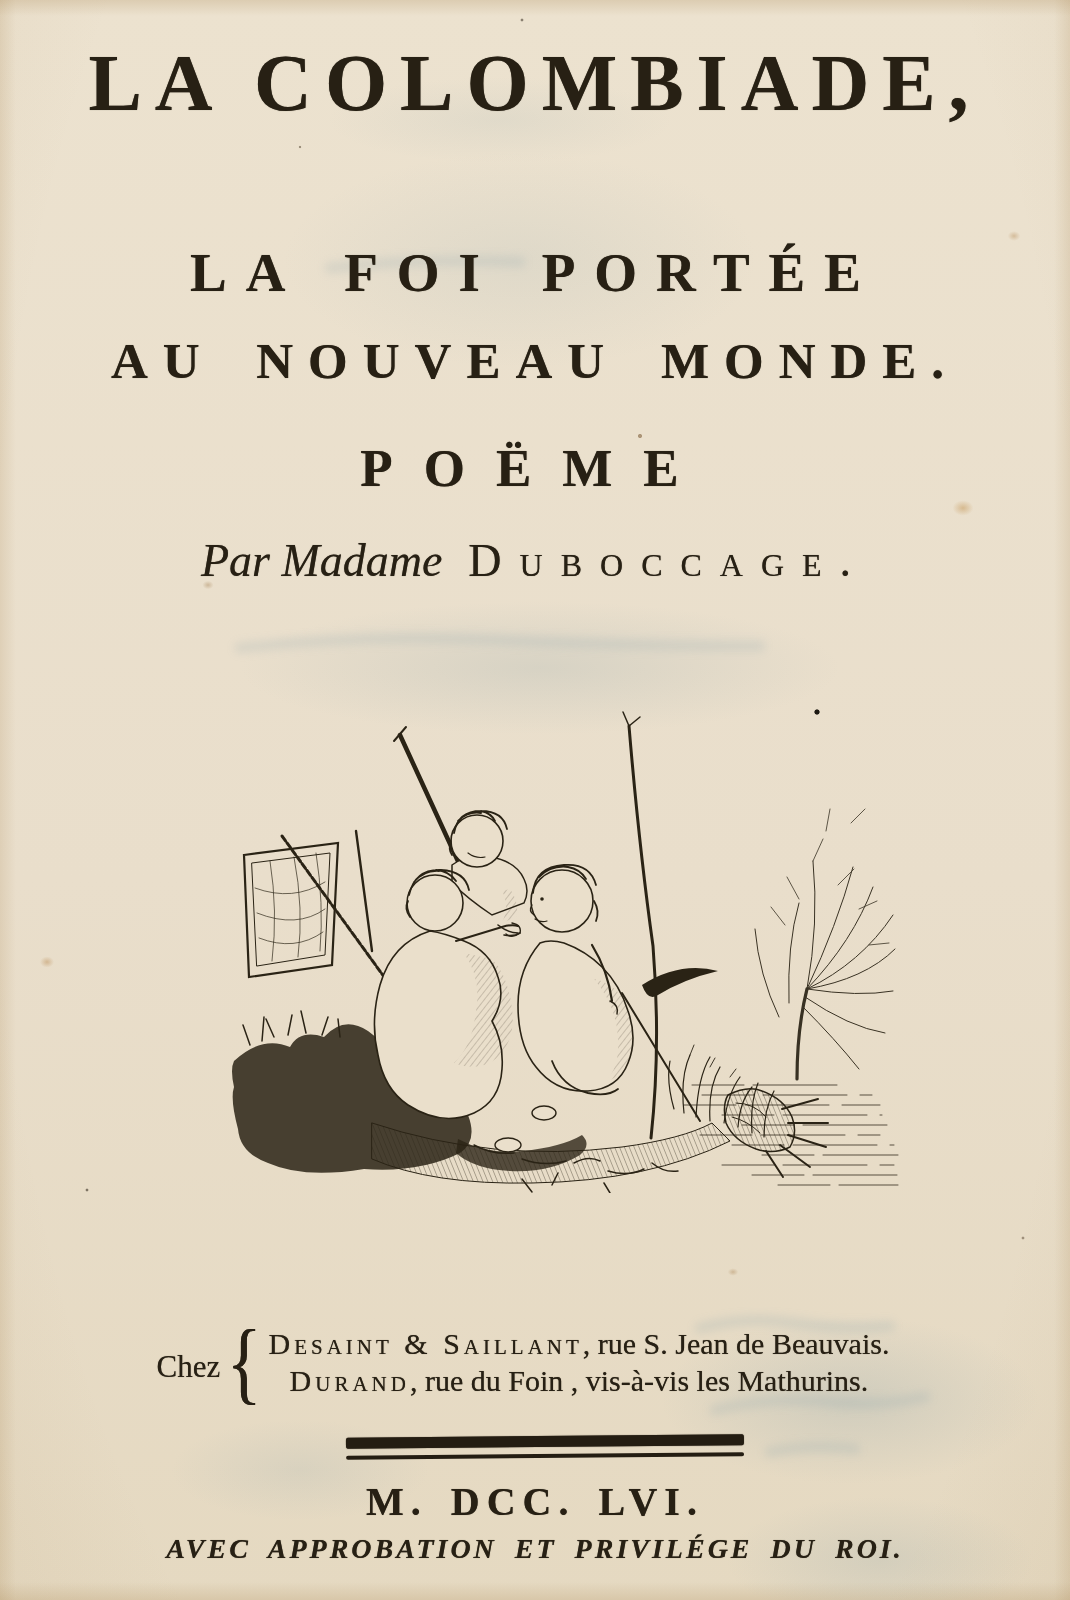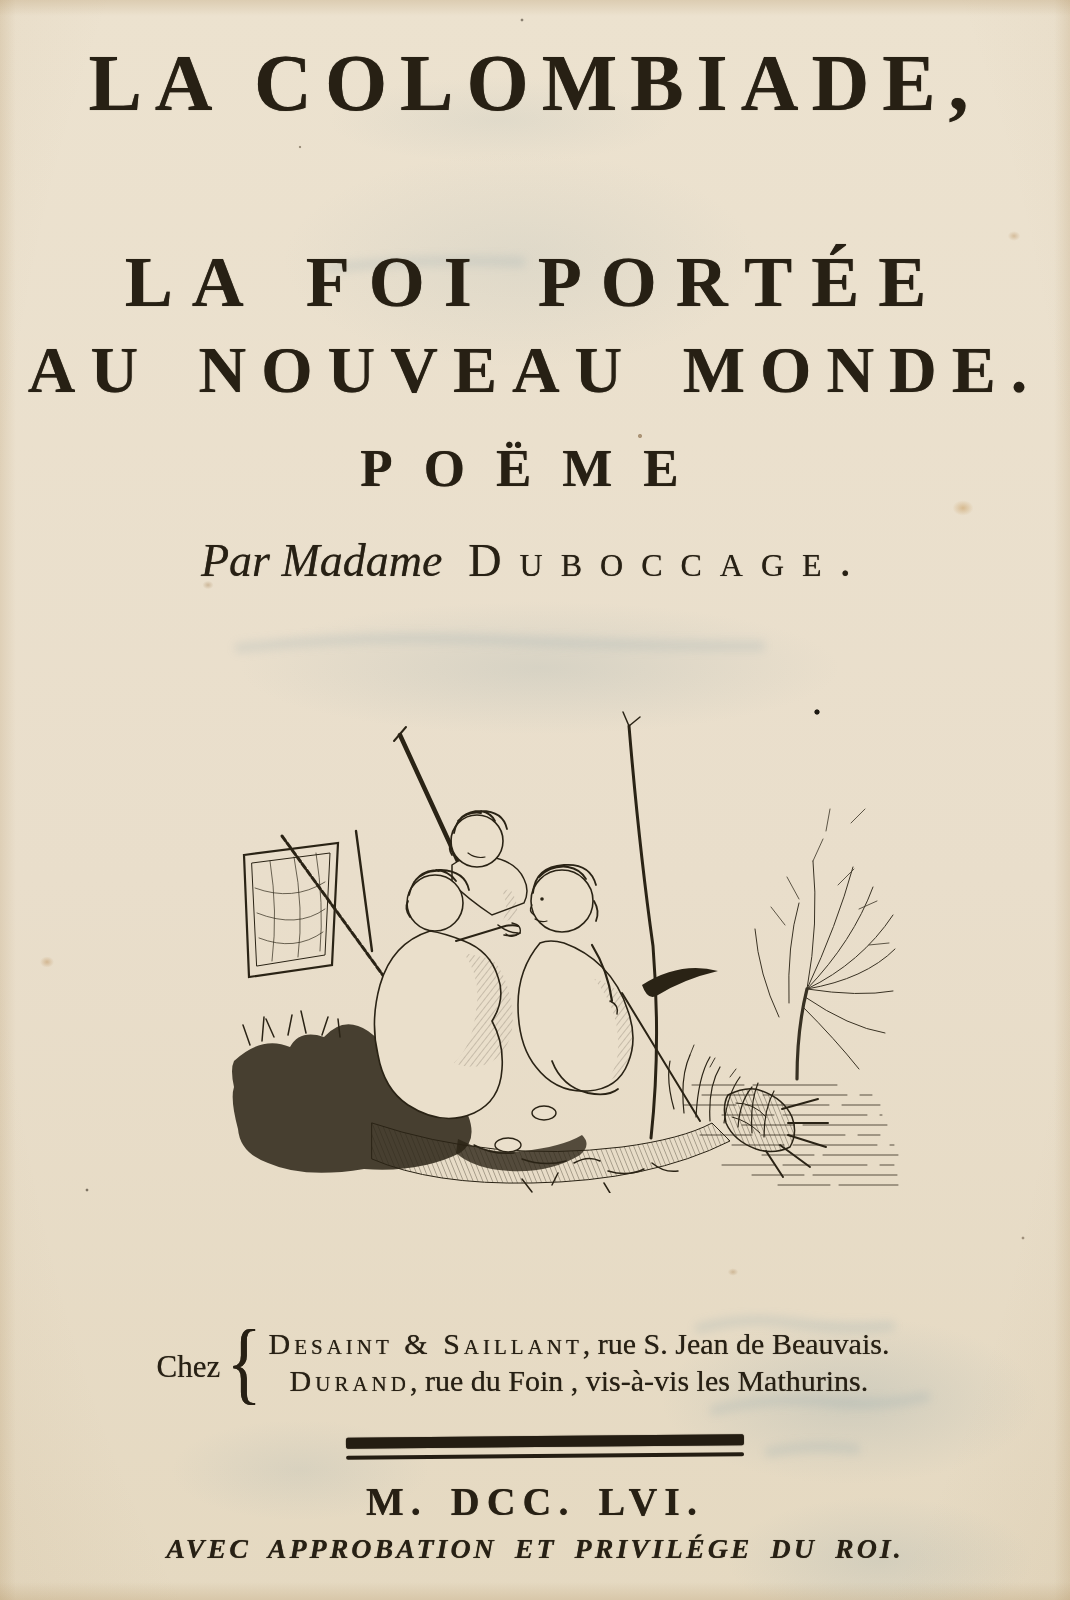--- a/index.html
+++ b/index.html
@@ -33,22 +33,22 @@
       linear-gradient(0deg, rgba(164,128,74,.2) 0, rgba(164,128,74,0) 18px),
       linear-gradient(90deg, rgba(164,128,74,.16) 0, rgba(164,128,74,0) 16px),
       linear-gradient(270deg, rgba(164,128,74,.16) 0, rgba(164,128,74,0) 16px),
       radial-gradient(ellipse 92% 130% at 50% 45%, rgba(0,0,0,0) 55%, rgba(150,116,66,.16) 92%, rgba(128,96,52,.28) 100%),
       linear-gradient(180deg,#ece2cf 0%,#e9decb 55%,#e5d9c1 100%);
   }
   .ink{ text-shadow:0 0 .7px rgba(39,32,20,.75); }
   .line{ position:absolute;left:0;width:100%;text-align:center;white-space:nowrap;z-index:3; }
   .t-main   { top:38px;  font-size:80px; font-weight:bold; letter-spacing:13px; }
   .t-ou     { top:165px; font-size:25px; font-style:italic; letter-spacing:10px; }
-  .t-foi    { top:241px; font-size:72px; font-weight:bold; letter-spacing:19px; word-spacing:10px; }
-  .t-monde  { top:332px; font-size:66px; font-weight:bold; letter-spacing:15px; word-spacing:14px; }
+  .t-foi    { top:241px; font-size:55px; font-weight:bold; letter-spacing:19px; word-spacing:10px; }
+  .t-monde  { top:332px; font-size:51px; font-weight:bold; letter-spacing:15px; word-spacing:14px; }
   .t-poeme  { top:438px; font-size:53px; font-weight:bold; letter-spacing:31px; }
   .t-byline { top:534px; font-size:46px; }
   .by-prefix{ font-style:italic; margin-right:26px; }
   .by-name  { font-variant:small-caps; letter-spacing:18px; }
   .t-paris  { top:1246px; font-size:42px; font-weight:bold; letter-spacing:15px; word-spacing:18px; }
   .imprint{
     position:absolute; top:1322px; left:0; width:100%;
     display:flex; justify-content:center; align-items:center; z-index:3;
     transform:translateX(-12px);
   }

